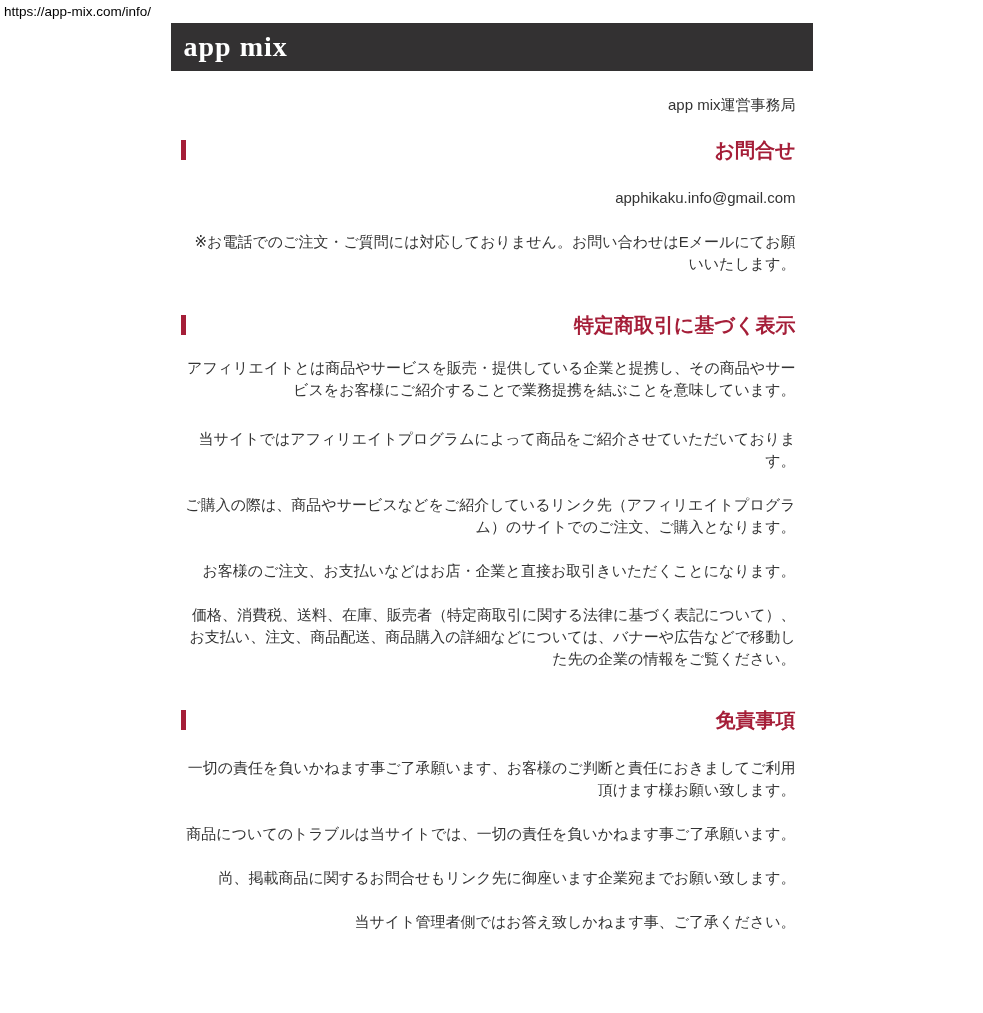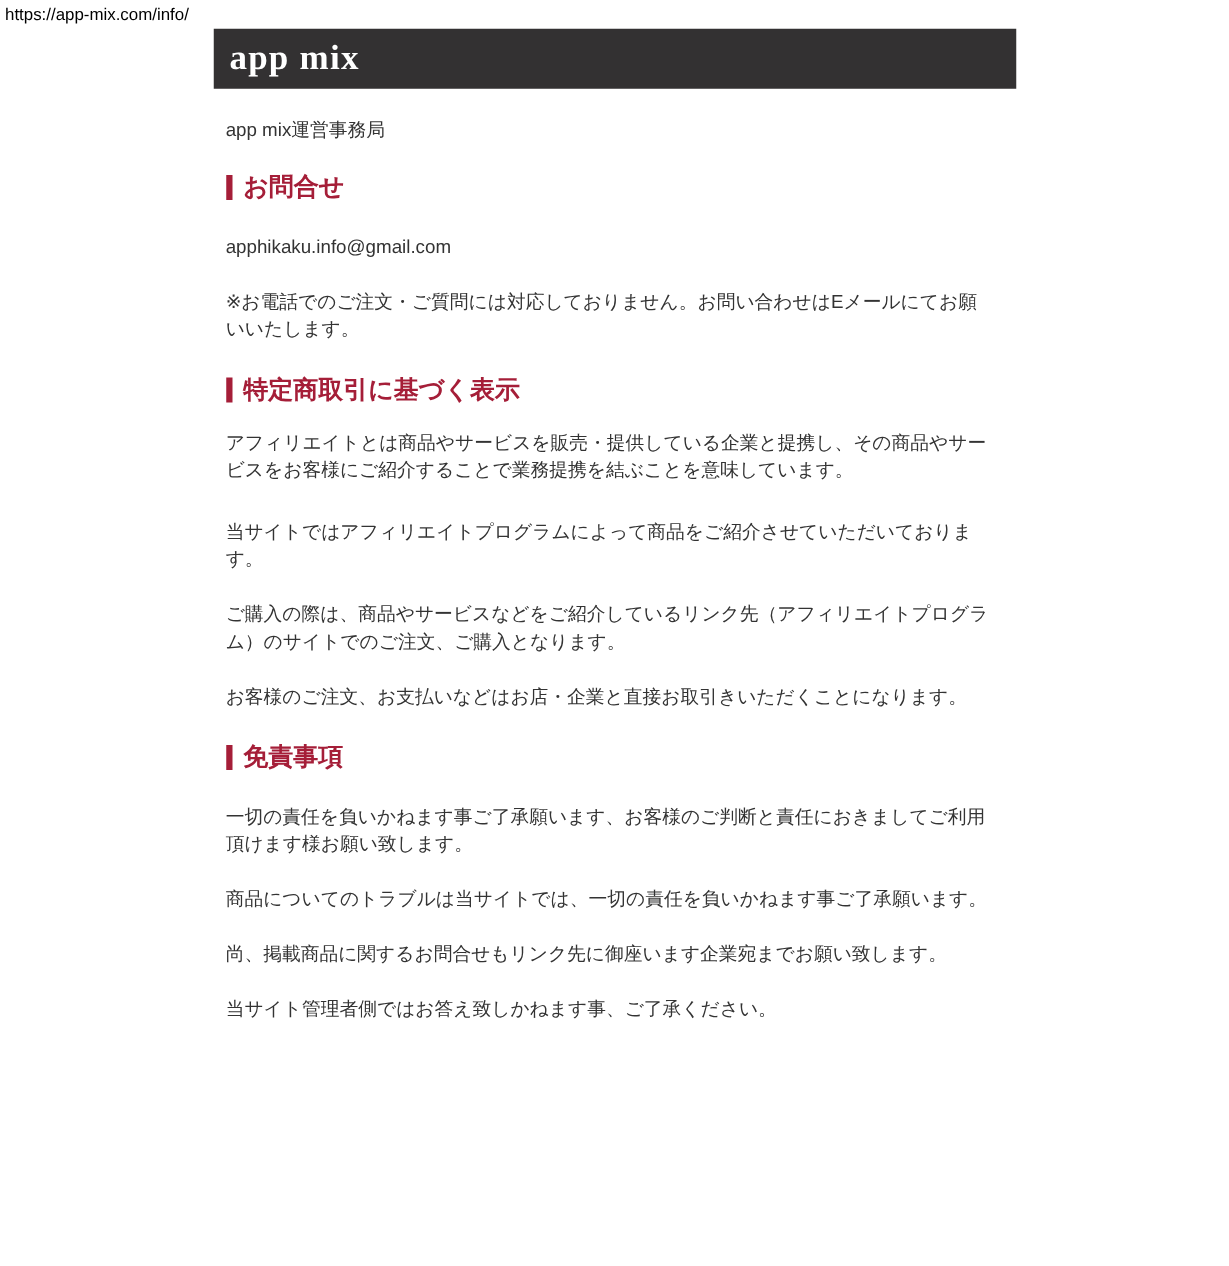--- a/index.html
+++ b/index.html
@@ -13,41 +13,41 @@
   body{
     width:983px;height:1013px;overflow:hidden;background:#ffffff;
     font-family:"Liberation Sans","DejaVu Sans",sans-serif;
     color:var(--text-color);
   }
   .url-line{
     padding:3px 0 0 4px;
     font-family:Liberation Sans, sans-serif;
     font-size:13.5px;color:#000;line-height:17px;
   }
-  .container{width:642px;margin:3px auto 0 auto;}
+  .container{width:642px;margin:3px auto 0 auto;text-align:right;}
   .site-header{
     background:var(--header-bg);
     height:48px;display:flex;align-items:center;
     padding-left:13px;
   }
   .site-title{
     font-family:"Liberation Serif","DejaVu Serif",serif;
     font-weight:bold;font-size:28px;color:#ffffff;letter-spacing:1px;
     cursor:pointer;
   }
   .content{padding:0 17px 0 10px;font-size:15px;line-height:22px;}
   .office{margin:23px 0 0 0;}
   .sec-heading{
     margin:24px 0 0 0;
     font-size:20px;font-weight:bold;line-height:20px;
     color:var(--accent-red);
     border-left:5px solid var(--accent-red);
     padding-left:9px;
   }
-  .sec-heading.mt-lg{margin-top:27px;}
+  .sec-heading.mt-lg{margin-top:40px;}
   .para{margin:22px 0 0 0;}
   .para.first{margin-top:27px;}
 </style>
 </head>
 <body>
 
 <div class="page">
 
   <div class="url-line">https://app-mix.com/info/</div>
 
@@ -63,20 +63,21 @@
 
       <h2 class="sec-heading">お問合せ</h2>
       <p class="para first">apphikaku.info@gmail.com</p>
       <p class="para">※お電話でのご注文・ご質問には対応しておりません。お問い合わせはEメールにてお願いいたします。</p>
 
       <h2 class="sec-heading mt-lg">特定商取引に基づく表示</h2>
       <p class="para">アフィリエイトとは商品やサービスを販売・提供している企業と提携し、その商品やサービスをお客様にご紹介することで業務提携を結ぶことを意味しています。</p>
       <p class="para first">当サイトではアフィリエイトプログラムによって商品をご紹介させていただいております。</p>
       <p class="para">ご購入の際は、商品やサービスなどをご紹介しているリンク先（アフィリエイトプログラム）のサイトでのご注文、ご購入となります。</p>
       <p class="para">お客様のご注文、お支払いなどはお店・企業と直接お取引きいただくことになります。</p>
+      <p class="para">価格、消費税、送料、在庫、販売者（特定商取引に関する法律に基づく表記について）、お支払い、注文、商品配送、商品購入の詳細などについては、バナーや広告などで移動した先の企業の情報をご覧ください。</p>
 
       <h2 class="sec-heading mt-lg">免責事項</h2>
       <p class="para first">一切の責任を負いかねます事ご了承願います、お客様のご判断と責任におきましてご利用頂けます様お願い致します。</p>
       <p class="para">商品についてのトラブルは当サイトでは、一切の責任を負いかねます事ご了承願います。</p>
       <p class="para">尚、掲載商品に関するお問合せもリンク先に御座います企業宛までお願い致します。</p>
       <p class="para">当サイト管理者側ではお答え致しかねます事、ご了承ください。</p>
 
     </div>
 
   </div>

